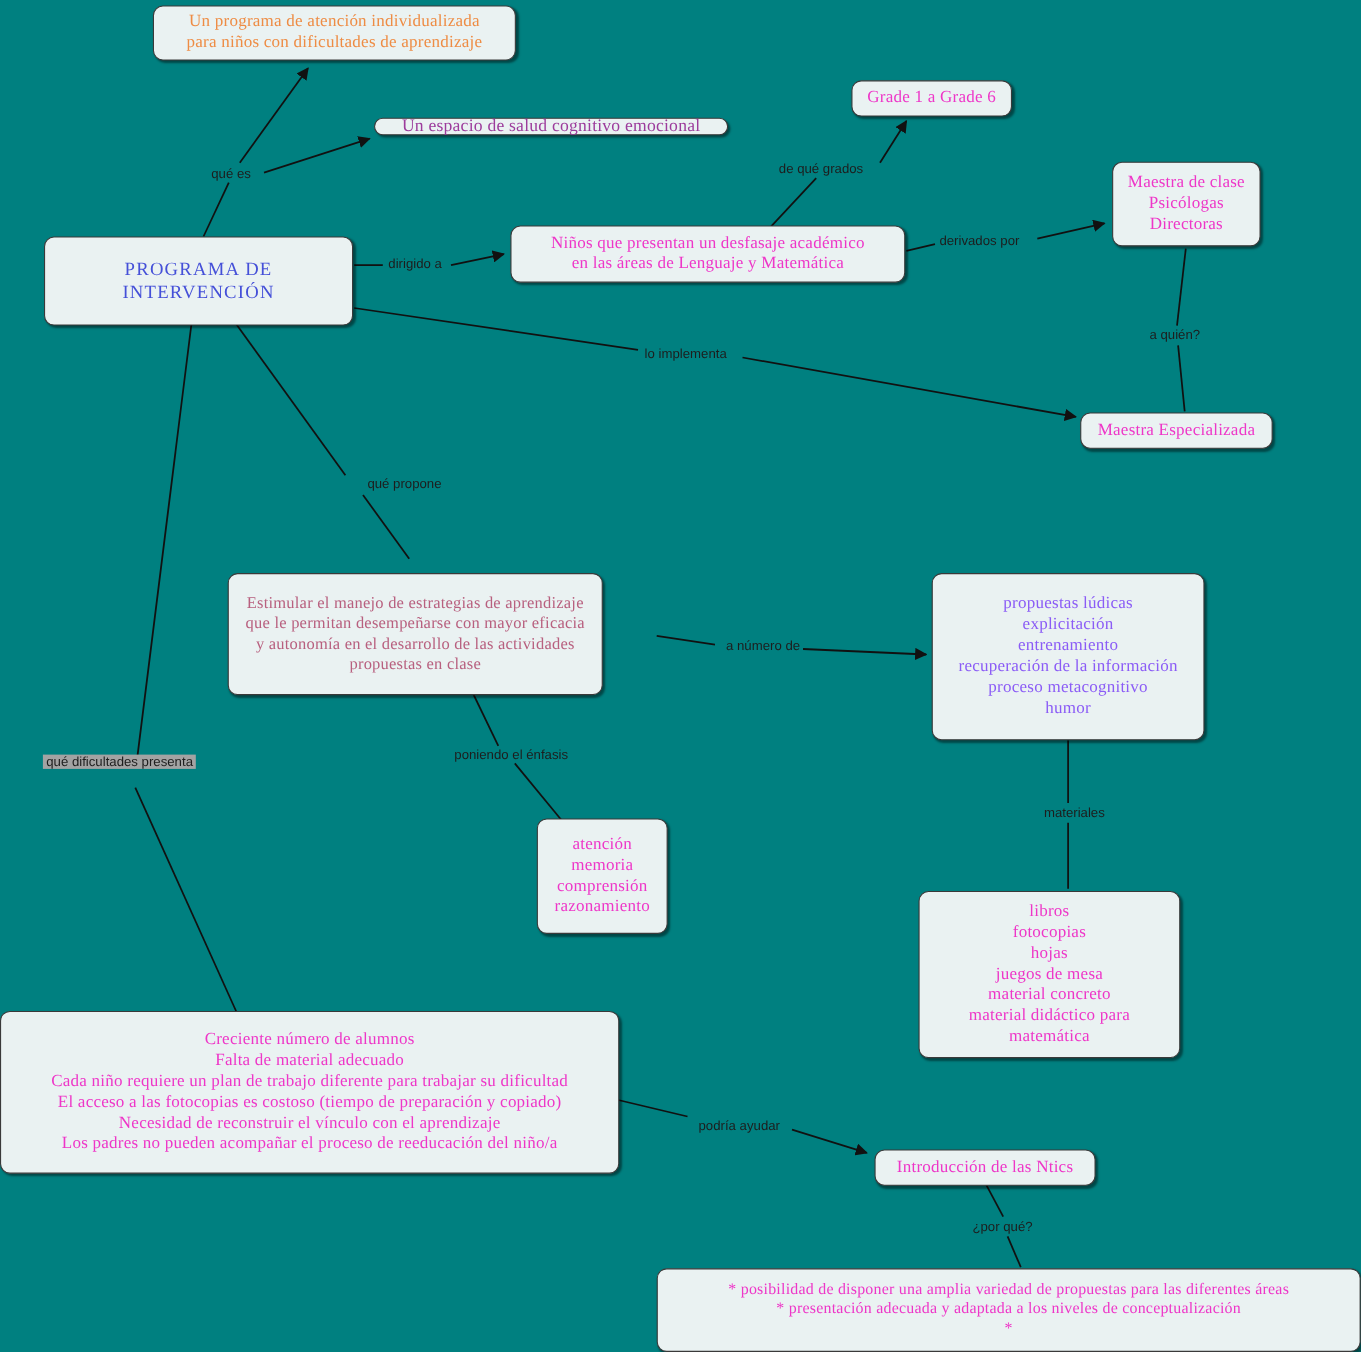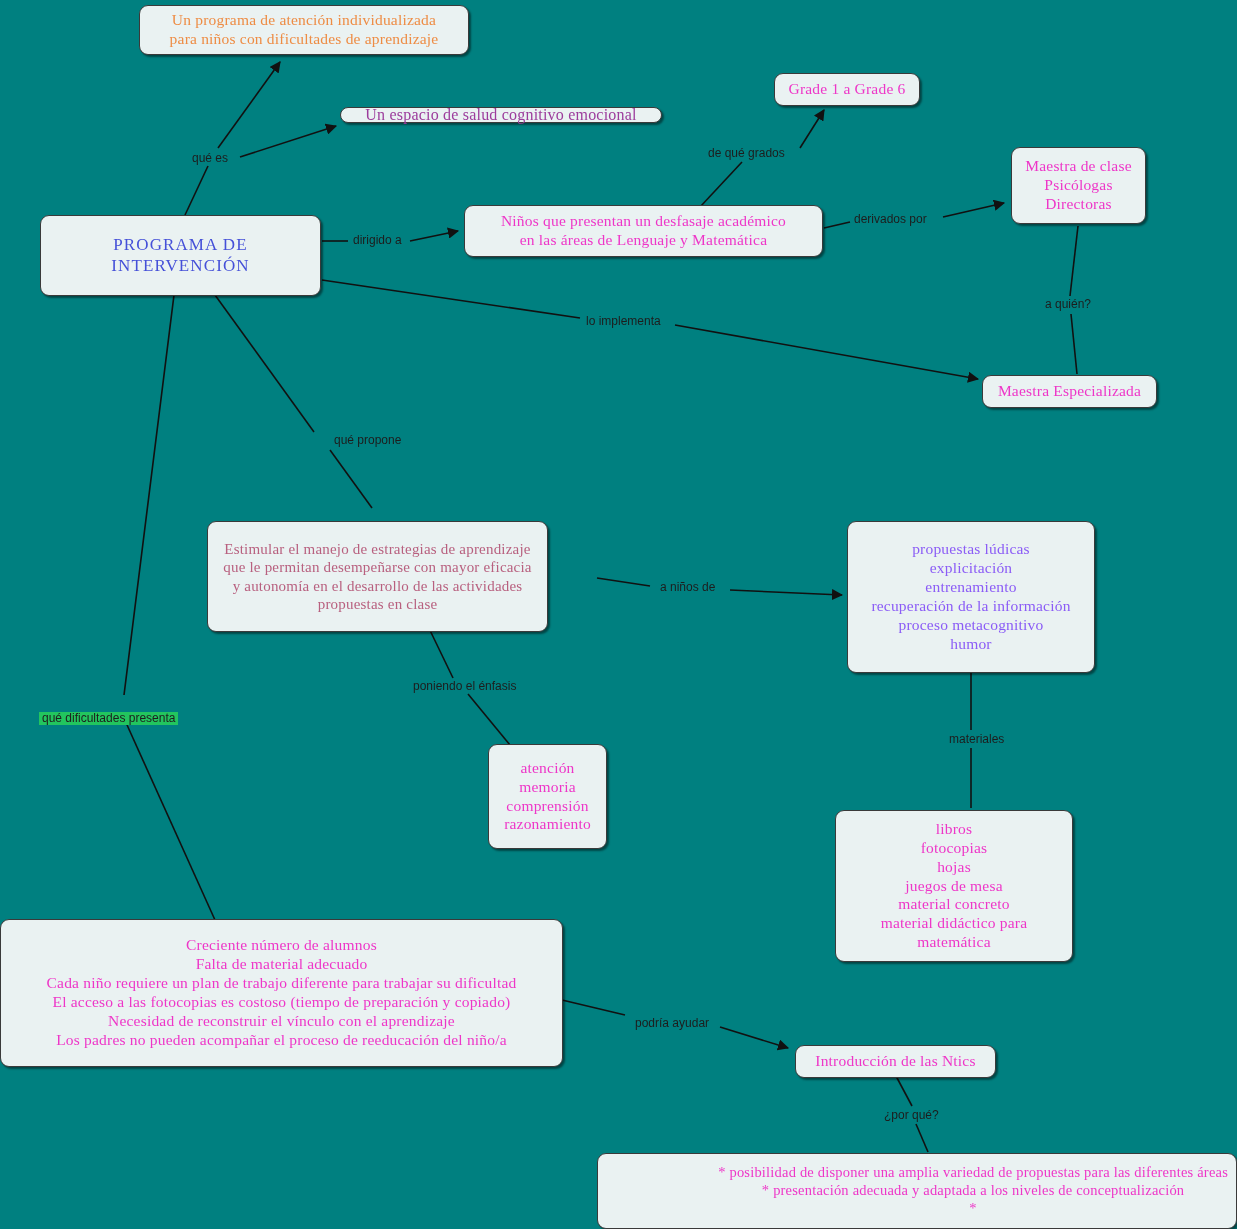--- a/index.html
+++ b/index.html
@@ -53,21 +53,21 @@
     white-space: nowrap;
     background: #008080;
     padding: 0 3px;
     line-height: 13px;
   }
   
   .n-root      { font-size: 17px; color: #4550d8; letter-spacing: 1.1px; }
   .n-orange    { font-size: 15.5px; color: #ee8c44; }
   .n-purple    { font-size: 16px;  color: #9c3c9c; }
   .n-magenta   { font-size: 15.5px; color: #ee36c8; }
-  .n-magenta-s { font-size: 14.5px; color: #ee36c8; justify-content: flex-end; }
+  .n-magenta-s { font-size: 14.5px; color: #ee36c8; }
   .n-rose      { font-size: 15px;  color: #b8607f; }
 </style>
 </head>
 <body style="background: rgb(0, 128, 128);">
 
 <div id="canvas" style="background: rgb(0, 128, 128);">
 
   <svg id="edge-layer" viewBox="0 0 1237 1229" width="1237" height="1229">
     <defs>
       <marker id="arrow" viewBox="0 0 10 10" refX="9" refY="5" markerWidth="7" markerHeight="7" orient="auto-start-reverse">
@@ -209,25 +209,25 @@
   <div class="lbl" style="left: 705px; top: 147px; color: rgb(29, 29, 29); background: rgb(0, 128, 128);">de qué grados</div>
 
   <div class="lbl" style="left: 851px; top: 213px; color: rgb(29, 29, 29); background: rgb(0, 128, 128);">derivados por</div>
 
   <div class="lbl" style="left: 583px; top: 315px; color: rgb(29, 29, 29); background: rgb(0, 128, 128);">lo implementa</div>
 
   <div class="lbl" style="left: 1042px; top: 298px; color: rgb(29, 29, 29); background: rgb(0, 128, 128);">a quién?</div>
 
   <div class="lbl" style="left: 283px; top: 434px; color: rgb(29, 29, 29); background: rgb(0, 128, 128); margin-left: 48px;">qué propone</div>
 
-  <div class="lbl" style="left: 657px; top: 581px; color: rgb(29, 29, 29); background: rgb(0, 128, 128);">a niños de</div>
+  <div class="lbl" style="left: 657px; top: 581px; color: rgb(29, 29, 29); background: rgb(0, 128, 128);">a número de</div>
 
   <div class="lbl" style="left: 410px; top: 680px; color: rgb(29, 29, 29); background: rgb(0, 128, 128);">poniendo el énfasis</div>
 
   <div class="lbl" style="left: 946px; top: 733px; color: rgb(29, 29, 29); background: rgb(0, 128, 128);">materiales</div>
 
-  <div class="lbl" style="left: 39px; top: 712px; color: rgb(29, 29, 29); background: #22c55e;">qué dificultades presenta</div>
+  <div class="lbl" style="left: 39px; top: 686px; color: rgb(29, 29, 29); background: #a3a3a3;">qué dificultades presenta</div>
 
   <div class="lbl" style="left: 632px; top: 1017px; color: rgb(29, 29, 29); background: rgb(0, 128, 128);">podría ayudar</div>
 
   <div class="lbl" style="left: 881px; top: 1109px; color: rgb(29, 29, 29); background: rgb(0, 128, 128);">¿por qué?</div>
 
 </div>
 
 </body></html>

